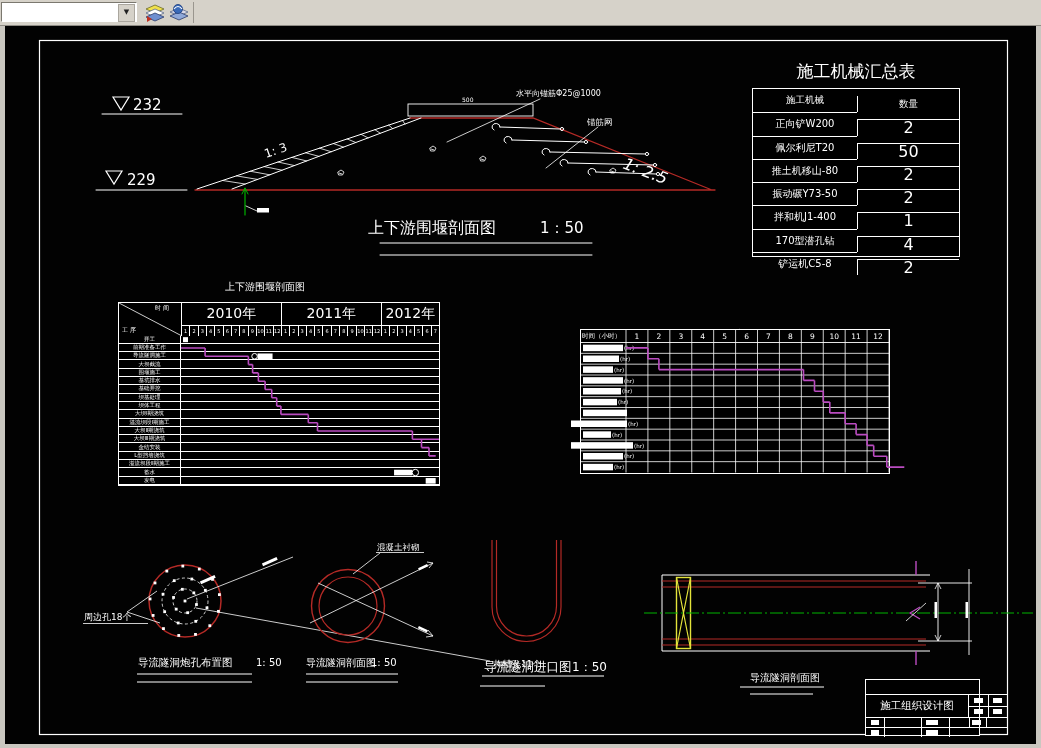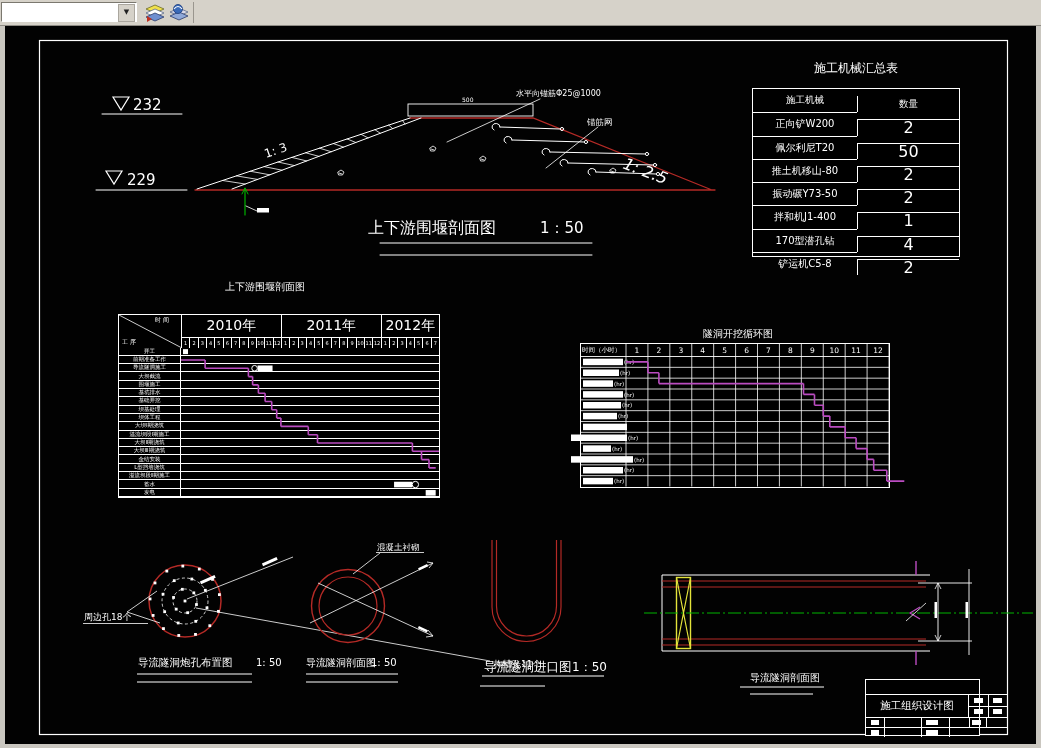--- a/index.html
+++ b/index.html
@@ -235,42 +235,42 @@
     <rect x="934.5" y="602" width="2.5" height="16" fill="#fff"></rect>
     <rect x="965.5" y="602" width="2.5" height="16" fill="#fff"></rect>
     <path d="M920,607 L910,613 L920,619" fill="none" stroke="#bb4cc1" stroke-width="1.2"></path>
     <line x1="906" y1="621" x2="926" y2="603" stroke="#fff" stroke-width="0.8"></line>
     <text x="750" y="681" fill="#fff" font-size="10">导流隧洞剖面图</text>
     <line x1="740" y1="687" x2="824" y2="687" stroke="#fff" stroke-width="1"></line>
     <line x1="750" y1="694" x2="813" y2="694" stroke="#fff" stroke-width="1"></line>
   </g>
 </svg>
 
-<div class="wtxt" style="left:752px;top:60px;width:208px;text-align:center;font-size:12px;">施工机械汇总表</div>
+<div class="wtxt" style="left:752px;top:60px;width:208px;text-align:center;font-size:17px;">施工机械汇总表</div>
 <div id="machine">
     <div class="cell c0 hdr">施工机械</div>
     <div class="cell c1 hdr">数量</div>
     <div class="cell c0">正向铲W200</div>
     <div class="cell c1">2</div>
     <div class="cell c0">佩尔利尼T20</div>
     <div class="cell c1">50</div>
     <div class="cell c0">推土机移山-80</div>
     <div class="cell c1">2</div>
     <div class="cell c0">振动碾Y73-50</div>
     <div class="cell c1">2</div>
     <div class="cell c0">拌和机J1-400</div>
     <div class="cell c1">1</div>
     <div class="cell c0">170型潜孔钻</div>
     <div class="cell c1">4</div>
     <div class="cell c0">铲运机C5-8</div>
     <div class="cell c1">2</div>
   </div>
 
 <div class="wtxt" style="left:225px;top:280px;font-size:10px;">上下游围堰剖面图</div>
-<div id="gantt" class="chartbox" style="left:118px;top:314px;width:322px;height:184px;">
+<div id="gantt" class="chartbox" style="left:118px;top:302px;width:322px;height:184px;">
     <svg width="320" height="182" style="position:absolute;left:0;top:0">
       <line x1="0" y1="0" x2="62" y2="32.5" stroke="#fff" stroke-width="0.8"></line>
     </svg>
     <div class="abs" style="left: 36px; top: 1px; font-size: 6px; color: rgb(255, 255, 255);">时 间</div>
     <div class="abs" style="left: 3px; top: 23px; font-size: 6px; color: rgb(255, 255, 255);">工 序</div>
     <div class="abs" style="left: 62px; top: 0px; width: 99.871px; height: 22px; border-left: 1px solid rgb(255, 255, 255); color: rgb(255, 255, 255); font-size: 14px; display: flex; align-items: center; justify-content: center;">2010年</div>
     <div class="abs" style="left: 62px; top: 22px; width: 8.32258px; height: 10.5px; border-left: 1px solid rgb(255, 255, 255); border-top: 1px solid rgb(255, 255, 255); color: rgb(255, 255, 255); font-size: 5px; display: flex; align-items: center; justify-content: center; overflow: hidden;">1</div>
     <div class="abs" style="left: 70.3226px; top: 22px; width: 8.32258px; height: 10.5px; border-left: 1px solid rgb(255, 255, 255); border-top: 1px solid rgb(255, 255, 255); color: rgb(255, 255, 255); font-size: 5px; display: flex; align-items: center; justify-content: center; overflow: hidden;">2</div>
     <div class="abs" style="left: 78.6452px; top: 22px; width: 8.32258px; height: 10.5px; border-left: 1px solid rgb(255, 255, 255); border-top: 1px solid rgb(255, 255, 255); color: rgb(255, 255, 255); font-size: 5px; display: flex; align-items: center; justify-content: center; overflow: hidden;">3</div>
     <div class="abs" style="left: 86.9677px; top: 22px; width: 8.32258px; height: 10.5px; border-left: 1px solid rgb(255, 255, 255); border-top: 1px solid rgb(255, 255, 255); color: rgb(255, 255, 255); font-size: 5px; display: flex; align-items: center; justify-content: center; overflow: hidden;">4</div>
@@ -344,21 +344,21 @@
       <rect x="64" y="34.15277777777778" width="5" height="5" fill="#fff"></rect>
       <rect x="138.56774193548387" y="50.46388888888889" width="14.98064516129034" height="5.6" fill="#fff"></rect>
       <circle cx="135.56774193548387" cy="53.263888888888886" r="2.8" fill="#000" stroke="#fff" stroke-width="1"></circle>
       <rect x="275.05806451612904" y="166.74166666666665" width="18.30967741935484" height="5.6" fill="#fff"></rect>
       <circle cx="296.3677419354839" cy="169.54166666666666" r="3.2" fill="#000" stroke="#fff" stroke-width="1"></circle>
       <rect x="306.6838709677419" y="175.04722222222222" width="9.987096774193617" height="5.6" fill="#fff"></rect>
     </svg>
   </div>
 
 <div class="wtxt" style="left:703px;top:327px;font-size:10px;">隧洞开挖循环图</div>
-<div id="cycle" class="chartbox" style="left:580px;top:343px;width:310px;height:144.5px;">
+<div id="cycle" class="chartbox" style="left:580px;top:329px;width:310px;height:144.5px;">
     <svg width="322" height="142.5" style="position:absolute;left:-12px;top:0" overflow="visible">
       <line x1="57" y1="0" x2="57" y2="142.5" stroke="#fff" stroke-width="0.8"></line>
       <line x1="78.91666666666667" y1="0" x2="78.91666666666667" y2="142.5" stroke="#fff" stroke-width="0.8"></line>
       <line x1="100.83333333333334" y1="0" x2="100.83333333333334" y2="142.5" stroke="#fff" stroke-width="0.8"></line>
       <line x1="122.75" y1="0" x2="122.75" y2="142.5" stroke="#fff" stroke-width="0.8"></line>
       <line x1="144.66666666666669" y1="0" x2="144.66666666666669" y2="142.5" stroke="#fff" stroke-width="0.8"></line>
       <line x1="166.58333333333334" y1="0" x2="166.58333333333334" y2="142.5" stroke="#fff" stroke-width="0.8"></line>
       <line x1="188.5" y1="0" x2="188.5" y2="142.5" stroke="#fff" stroke-width="0.8"></line>
       <line x1="210.41666666666669" y1="0" x2="210.41666666666669" y2="142.5" stroke="#fff" stroke-width="0.8"></line>
       <line x1="232.33333333333334" y1="0" x2="232.33333333333334" y2="142.5" stroke="#fff" stroke-width="0.8"></line>

